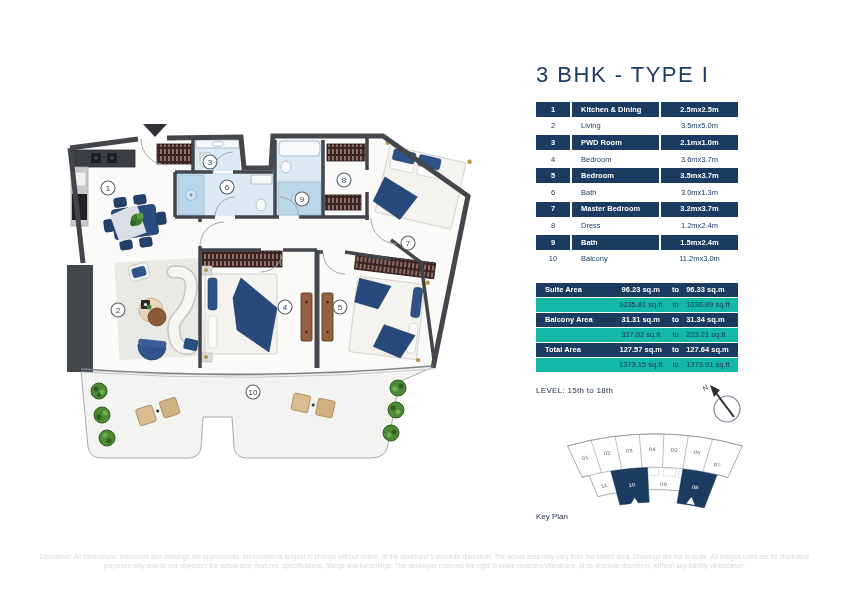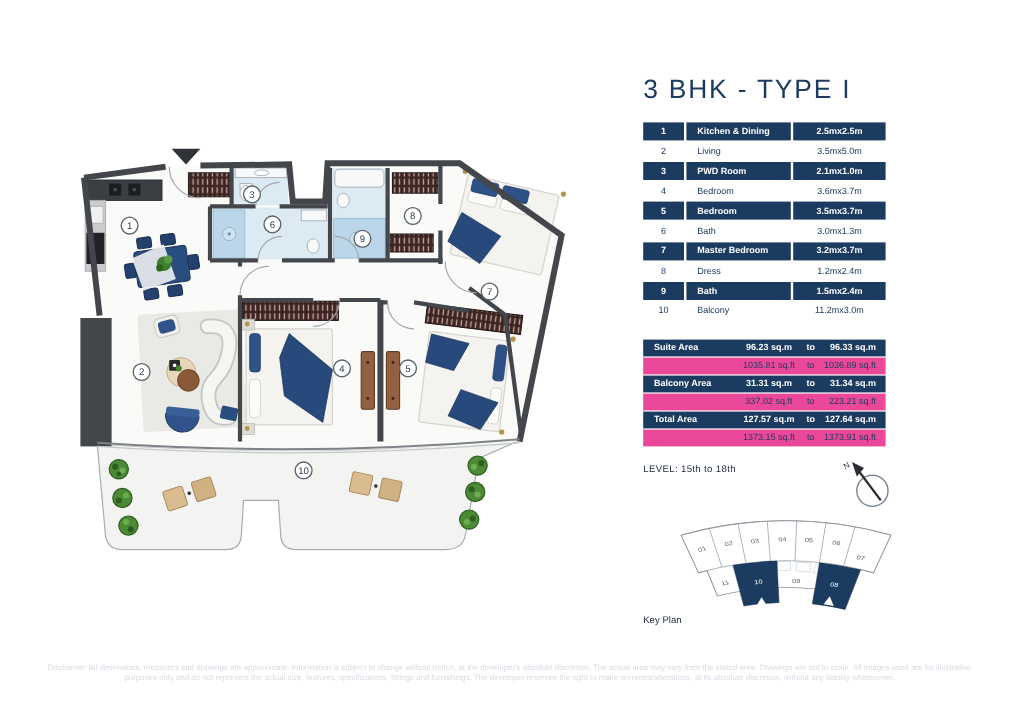--- a/index.html
+++ b/index.html
@@ -14,25 +14,25 @@
   .rt-cell{display:flex;align-items:center;font-size:7.5px;line-height:1;}
   .rt-no{width:34px;justify-content:center;}
   .rt-name{width:78px;padding-left:9px;}
   .rt-dim{flex:1;justify-content:center;}
   .rt-row.navy .rt-cell{background:var(--navy);color:#fff;font-weight:bold;}
   .rt-row.light .rt-cell{background:#fff;color:var(--navy);}
   
   #areas-table{margin-top:17px;}
   .at-row{display:flex;align-items:center;height:13.5px;margin-bottom:1.5px;font-size:7.5px;line-height:1;}
   .at-row.navy{background:var(--navy);color:#fff;font-weight:bold;}
-  .at-row.light{background:#ec4899;color:var(--navy);}
+  .at-row.light{background:#14b8a6;color:var(--navy);}
   .at-label{width:88px;padding-left:9px;}
   .at-v1{width:60px;text-align:center;}
   .at-to{width:26px;text-align:center;}
-  .at-v2{width:62px;text-align:right;padding-right:8px;box-sizing:border-box;}
+  .at-v2{width:62px;padding-right:8px;box-sizing:border-box;}
   #level-line{margin-top:14px;font-size:8px;color:#223044;letter-spacing:0.3px;}
   
   #key-plan-wrap{position:absolute;left:565px;top:428px;width:180px;height:86px;}
   #key-plan-label{position:absolute;left:536px;top:512px;font-size:8px;color:#223044;text-align:center;}
   
   #compass{position:absolute;left:700px;top:380px;width:52px;height:52px;}
   
   #floor-plan{position:absolute;left:55px;top:120px;width:445px;height:355px;}
   
   #disclaimer{position:absolute;left:0;top:552px;width:849px;text-align:center;

